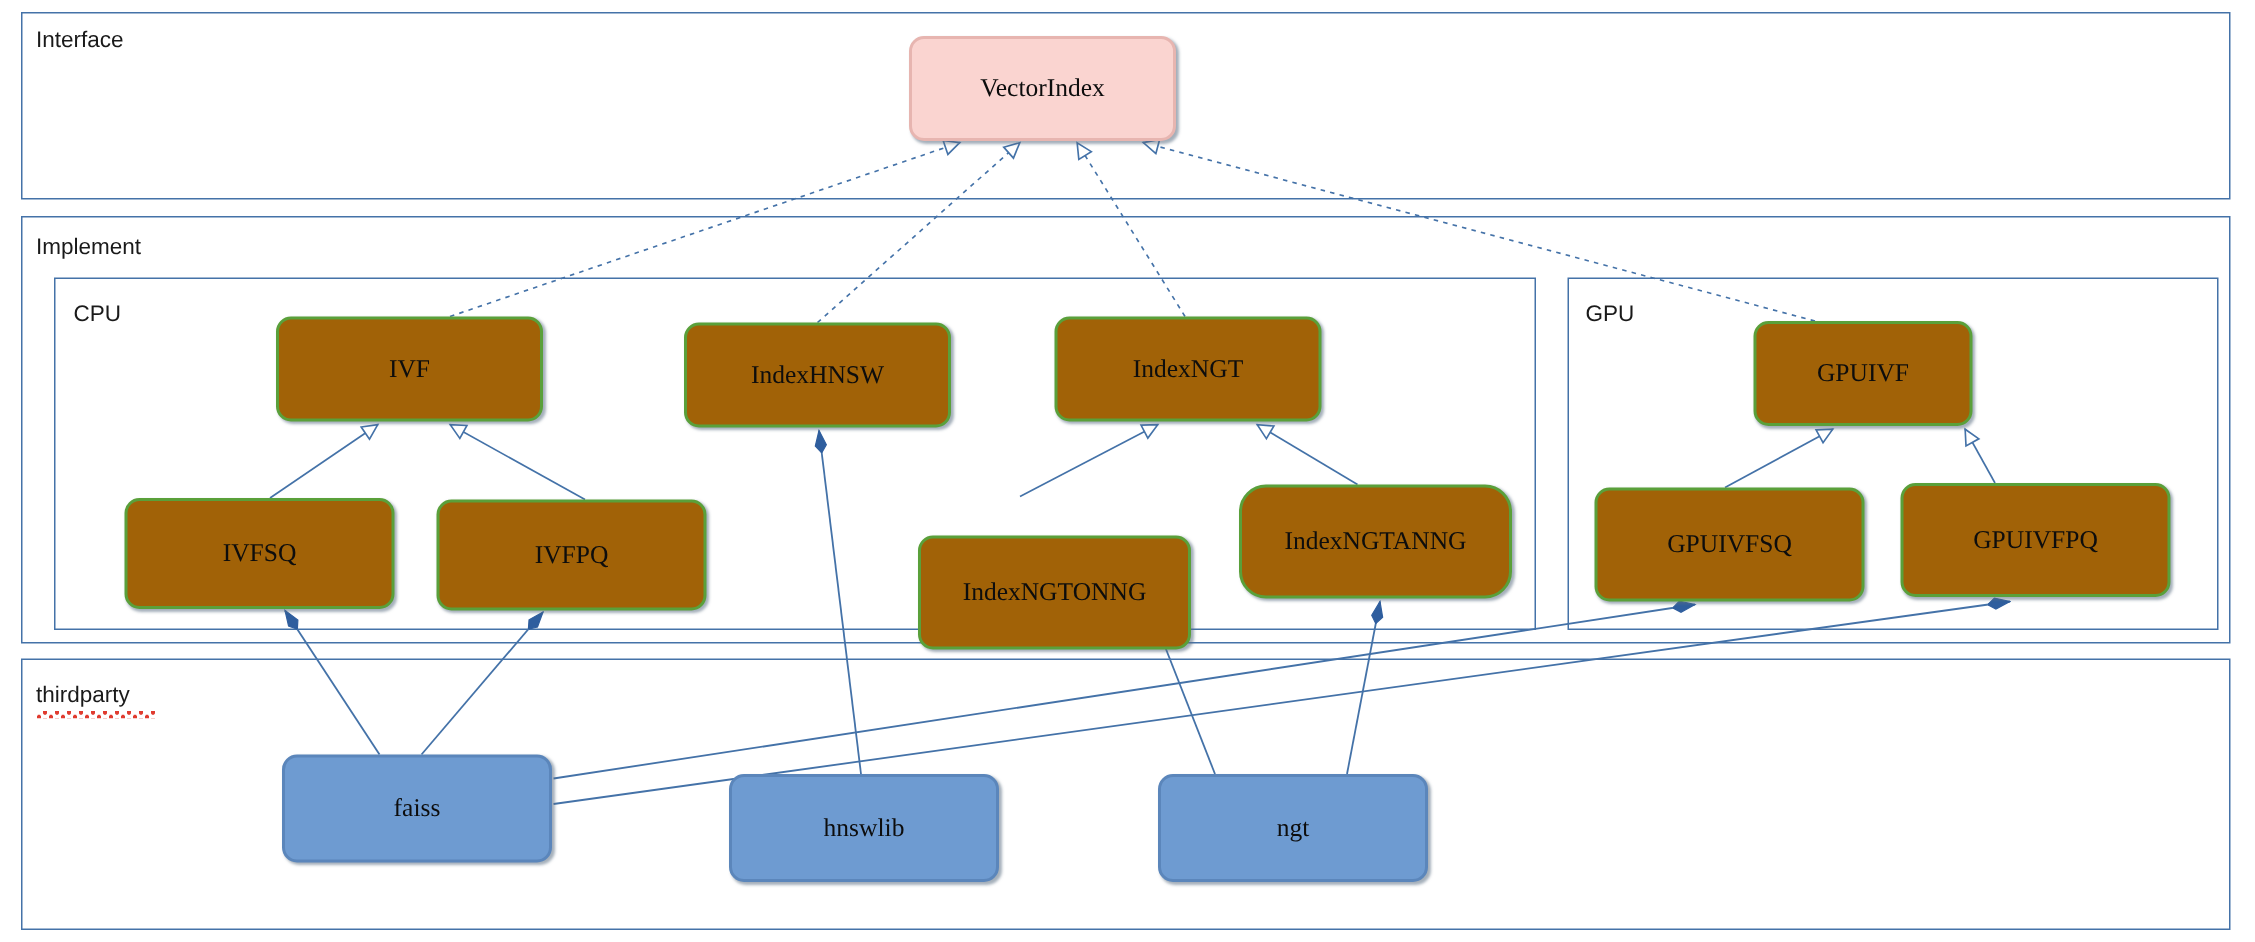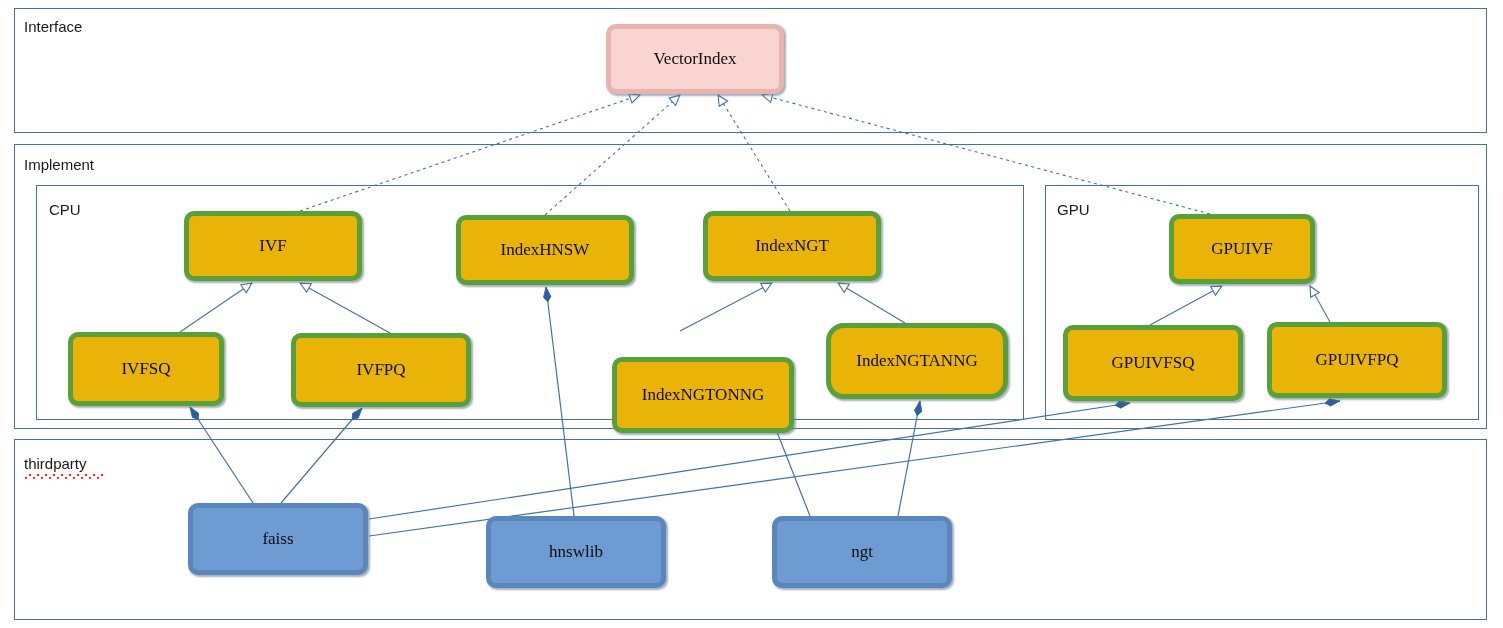--- a/index.html
+++ b/index.html
@@ -26,23 +26,23 @@
   .squiggle{position:absolute;left:24px;top:474px;width:80px;height:5px;
     background-image:radial-gradient(circle at 2px 4px,#e03b2f 1.4px,transparent 1.6px),
                      radial-gradient(circle at 6px 1px,#e03b2f 1.4px,transparent 1.6px);
     background-size:8px 5px;}
 
   
   .node{position:absolute;box-sizing:border-box;border-radius:10px;
     display:flex;align-items:center;justify-content:center;
     font-family:"Liberation Serif",serif;font-size:17px;color:#0d0d0d;
     box-shadow:1.5px 1.5px 2px rgba(90,110,130,.55);
-    border:5px solid #404040;line-height:1.1;}
+    border:2px solid #404040;line-height:1.1;}
   .node.pink{background:#fad4d0;border-color:#e7b5b0;}
-  .node.green{background:#eab308;border-color:#5aa03a;font-family:Liberation Serif, serif;}
+  .node.green{background:#a16207;border-color:#5aa03a;font-family:Liberation Serif, serif;}
   .node.blue{background:#6e9bd1;border-color:#5b86bb;}
 
   svg#wires{position:absolute;left:0;top:0;width:1503px;height:628px;pointer-events:none;}
 </style>
 </head>
 <body>
 
 <div id="stage">
 
   <div class="frame" id="frame-interface"></div>
@@ -85,21 +85,21 @@
         <line x1="574" y1="516" x2="546" y2="287" stroke="#4472a8" stroke-width="1.2" marker-end="url(#filledDiamond)"></line>
         <line x1="810" y1="516" x2="768" y2="409" stroke="#4472a8" stroke-width="1.2" marker-end="url(#filledDiamond)"></line>
         <line x1="898" y1="516" x2="920" y2="401" stroke="#4472a8" stroke-width="1.2" marker-end="url(#filledDiamond)"></line>
       </g>
   </svg>
 
   <div class="node pink" style="left:606px;top:24px;width:178px;height:70px;">VectorIndex</div>
   <div class="node green" style="left:184px;top:211px;width:178px;height:70px;">IVF</div>
   <div class="node green" style="left:456px;top:215px;width:178px;height:70px;">IndexHNSW</div>
   <div class="node green" style="left:703px;top:211px;width:178px;height:70px;">IndexNGT</div>
-  <div class="node green" style="left:68px;top:332px;width:156px;height:74px;">IVFSQ</div>
+  <div class="node green" style="left:83px;top:332px;width:180px;height:74px;">IVFSQ</div>
   <div class="node green" style="left:291px;top:333px;width:180px;height:74px;">IVFPQ</div>
   <div class="node green" style="left:612px;top:331px;width:182px;height:76px;margin-top:26px;">IndexNGTONNG</div>
   <div class="node green" style="left:826px;top:323px;width:182px;height:76px;border-radius:18px;">IndexNGTANNG</div>
   <div class="node green" style="left:1169px;top:214px;width:146px;height:70px;">GPUIVF</div>
   <div class="node green" style="left:1063px;top:325px;width:180px;height:76px;">GPUIVFSQ</div>
   <div class="node green" style="left:1267px;top:322px;width:180px;height:76px;">GPUIVFPQ</div>
   <div class="node blue" style="left:188px;top:503px;width:180px;height:72px;">faiss</div>
   <div class="node blue" style="left:486px;top:516px;width:180px;height:72px;">hnswlib</div>
   <div class="node blue" style="left:772px;top:516px;width:180px;height:72px;">ngt</div>
 

